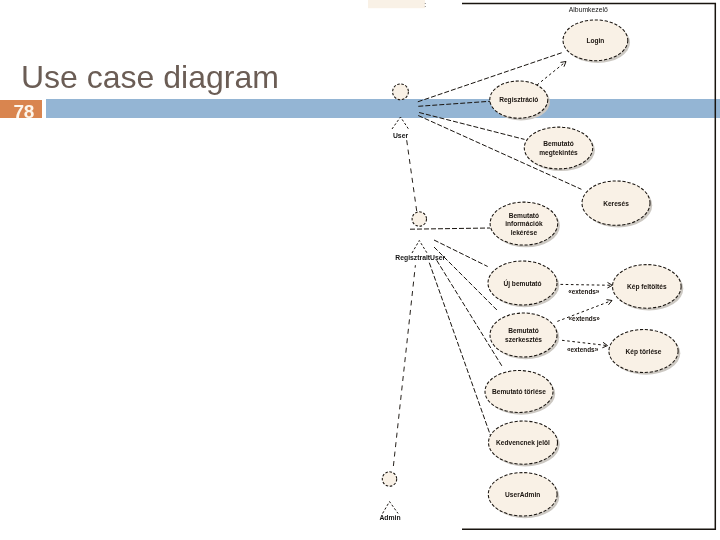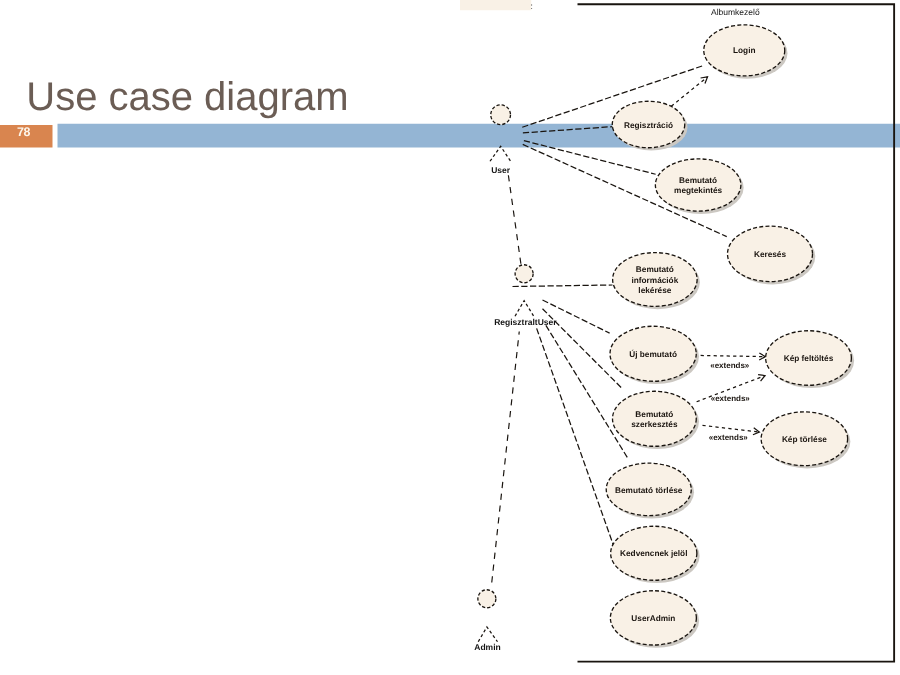--- a/index.html
+++ b/index.html
@@ -1,20 +1,20 @@
 <!DOCTYPE html>
 <html><head>
 <meta charset="utf-8">
 <style>
   html,body{margin:0;padding:0;background:#ffffff;}
   body{width:720px;height:540px;font-family:"Liberation Sans",sans-serif;overflow:hidden;position:relative;}
   #slide{position:absolute;left:0;top:0;width:720px;height:540px;background:#ffffff;}
   #title{position:absolute;left:21px;top:40px;font-size:32px;color:#6b5d55;white-space:nowrap;margin-top:19px;}
   #badge{position:absolute;left:0px;top:100px;width:42px;height:18px;background:#d9854f;}
-  #badge span{position:absolute;left:13.5px;top:1px;color:#fdf6ec;font-size:10px;font-weight:bold;letter-spacing:-0.2px;}
+  #badge span{position:absolute;left:13.5px;top:1px;color:#fdf6ec;font-size:19px;font-weight:bold;letter-spacing:-0.2px;}
   #diagram{position:absolute;left:0;top:0;width:720px;height:540px;}
   .uc-text{font-size:6.6px;font-weight:bold;fill:#1a140f;text-anchor:middle;}
   .actor-label{font-size:6.8px;font-weight:bold;fill:#141414;text-anchor:middle;}
   .sys-label{font-size:6.8px;fill:#141414;text-anchor:middle;}
   .ext-label{font-size:6.4px;font-weight:bold;fill:#1a140f;text-anchor:middle;}
   text{font-family:"Liberation Sans",sans-serif;}
 </style>
 </head>
 <body>
 

